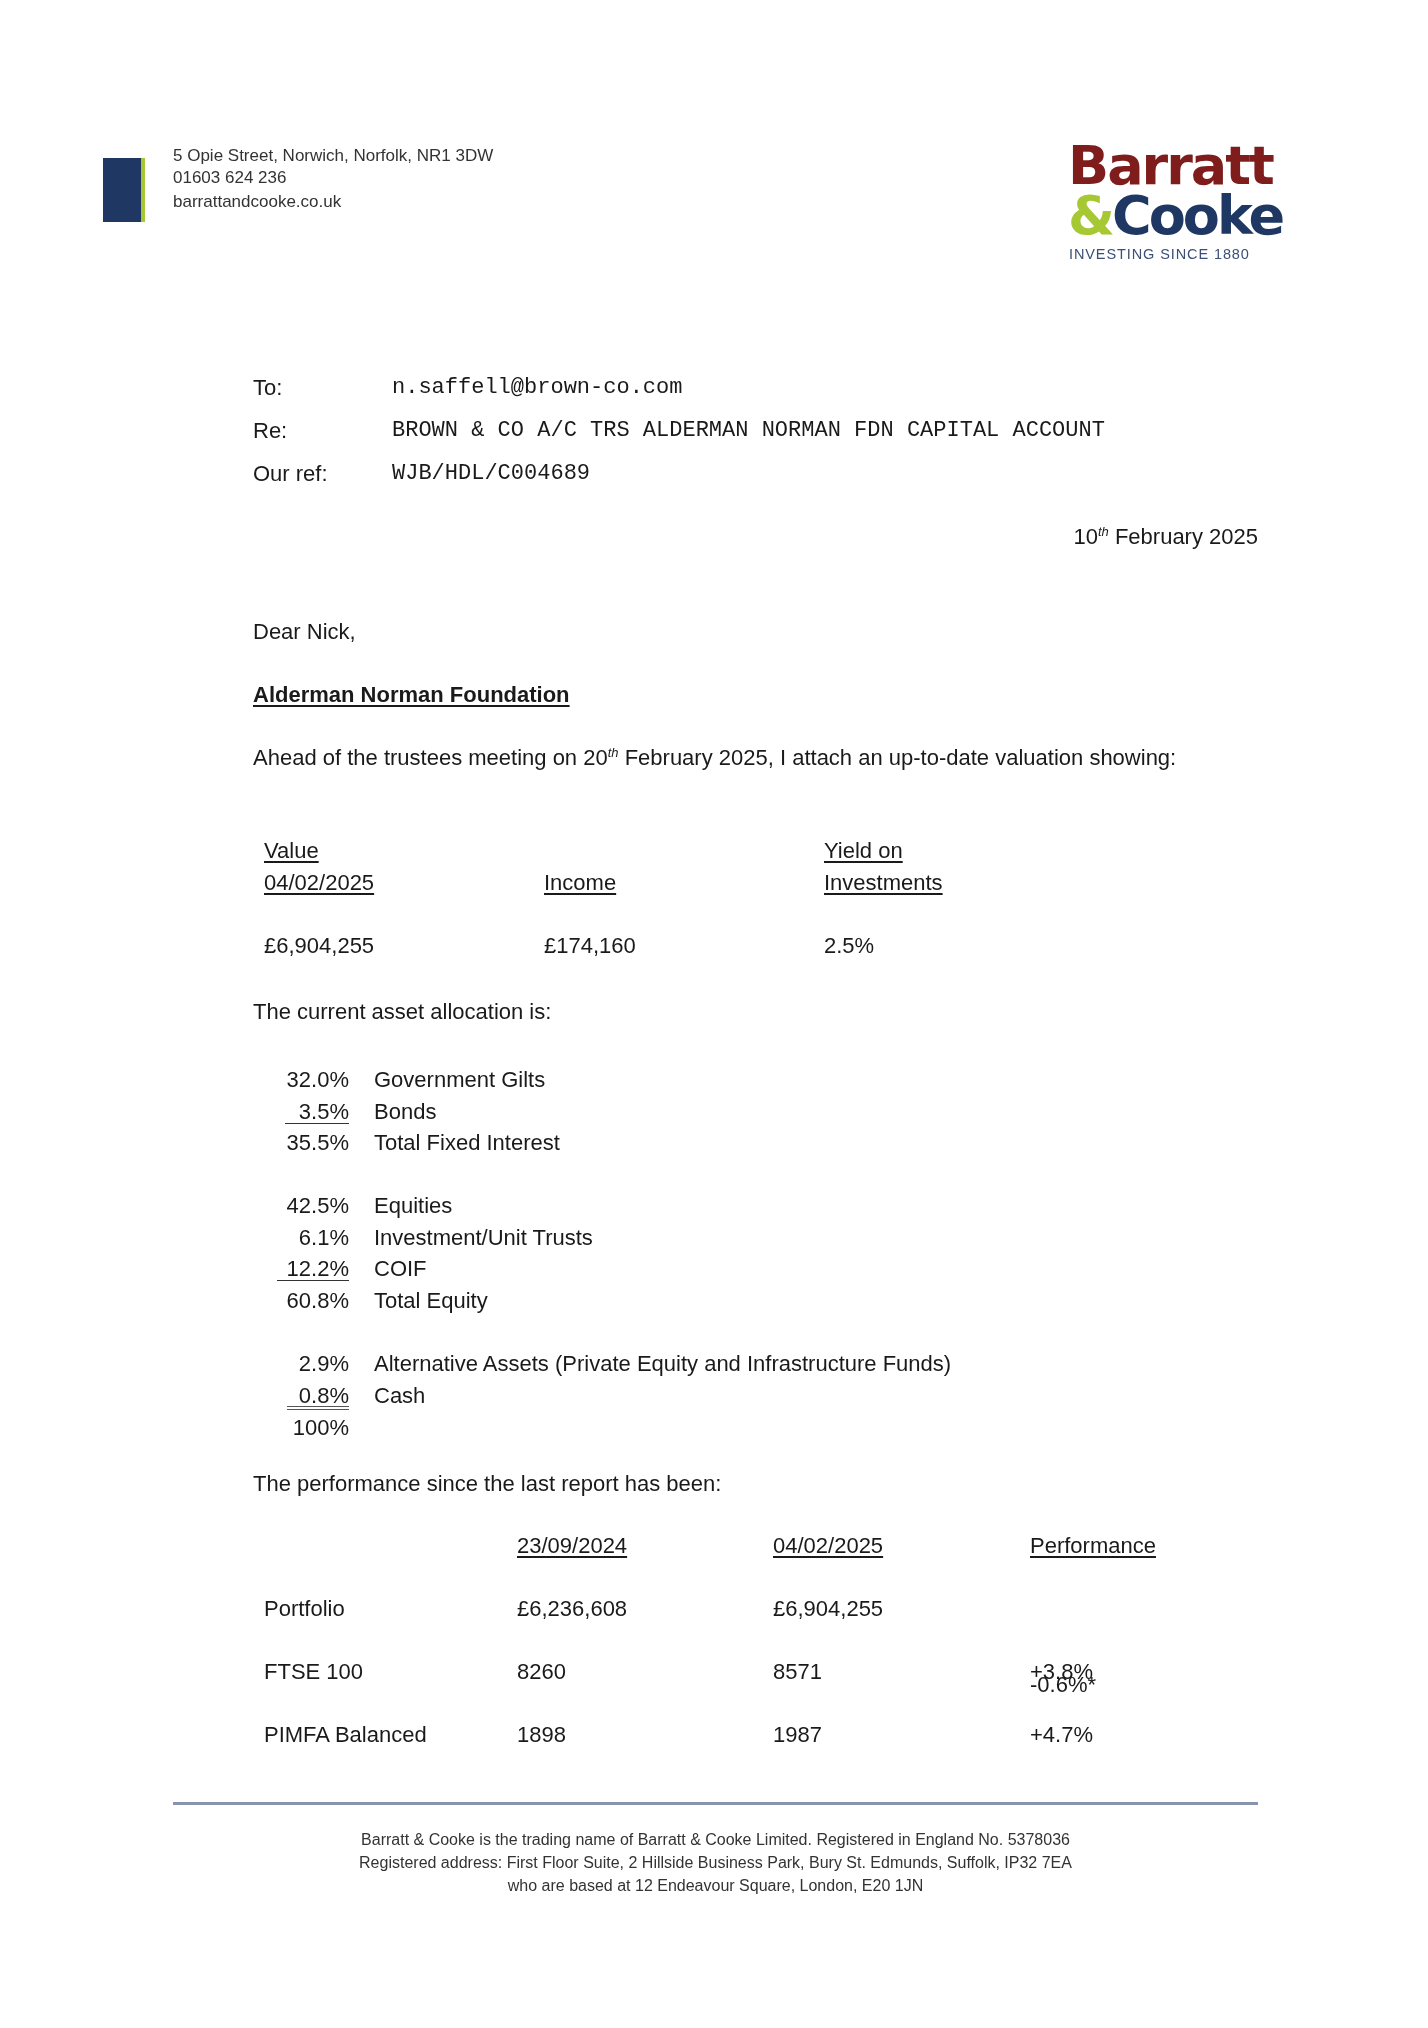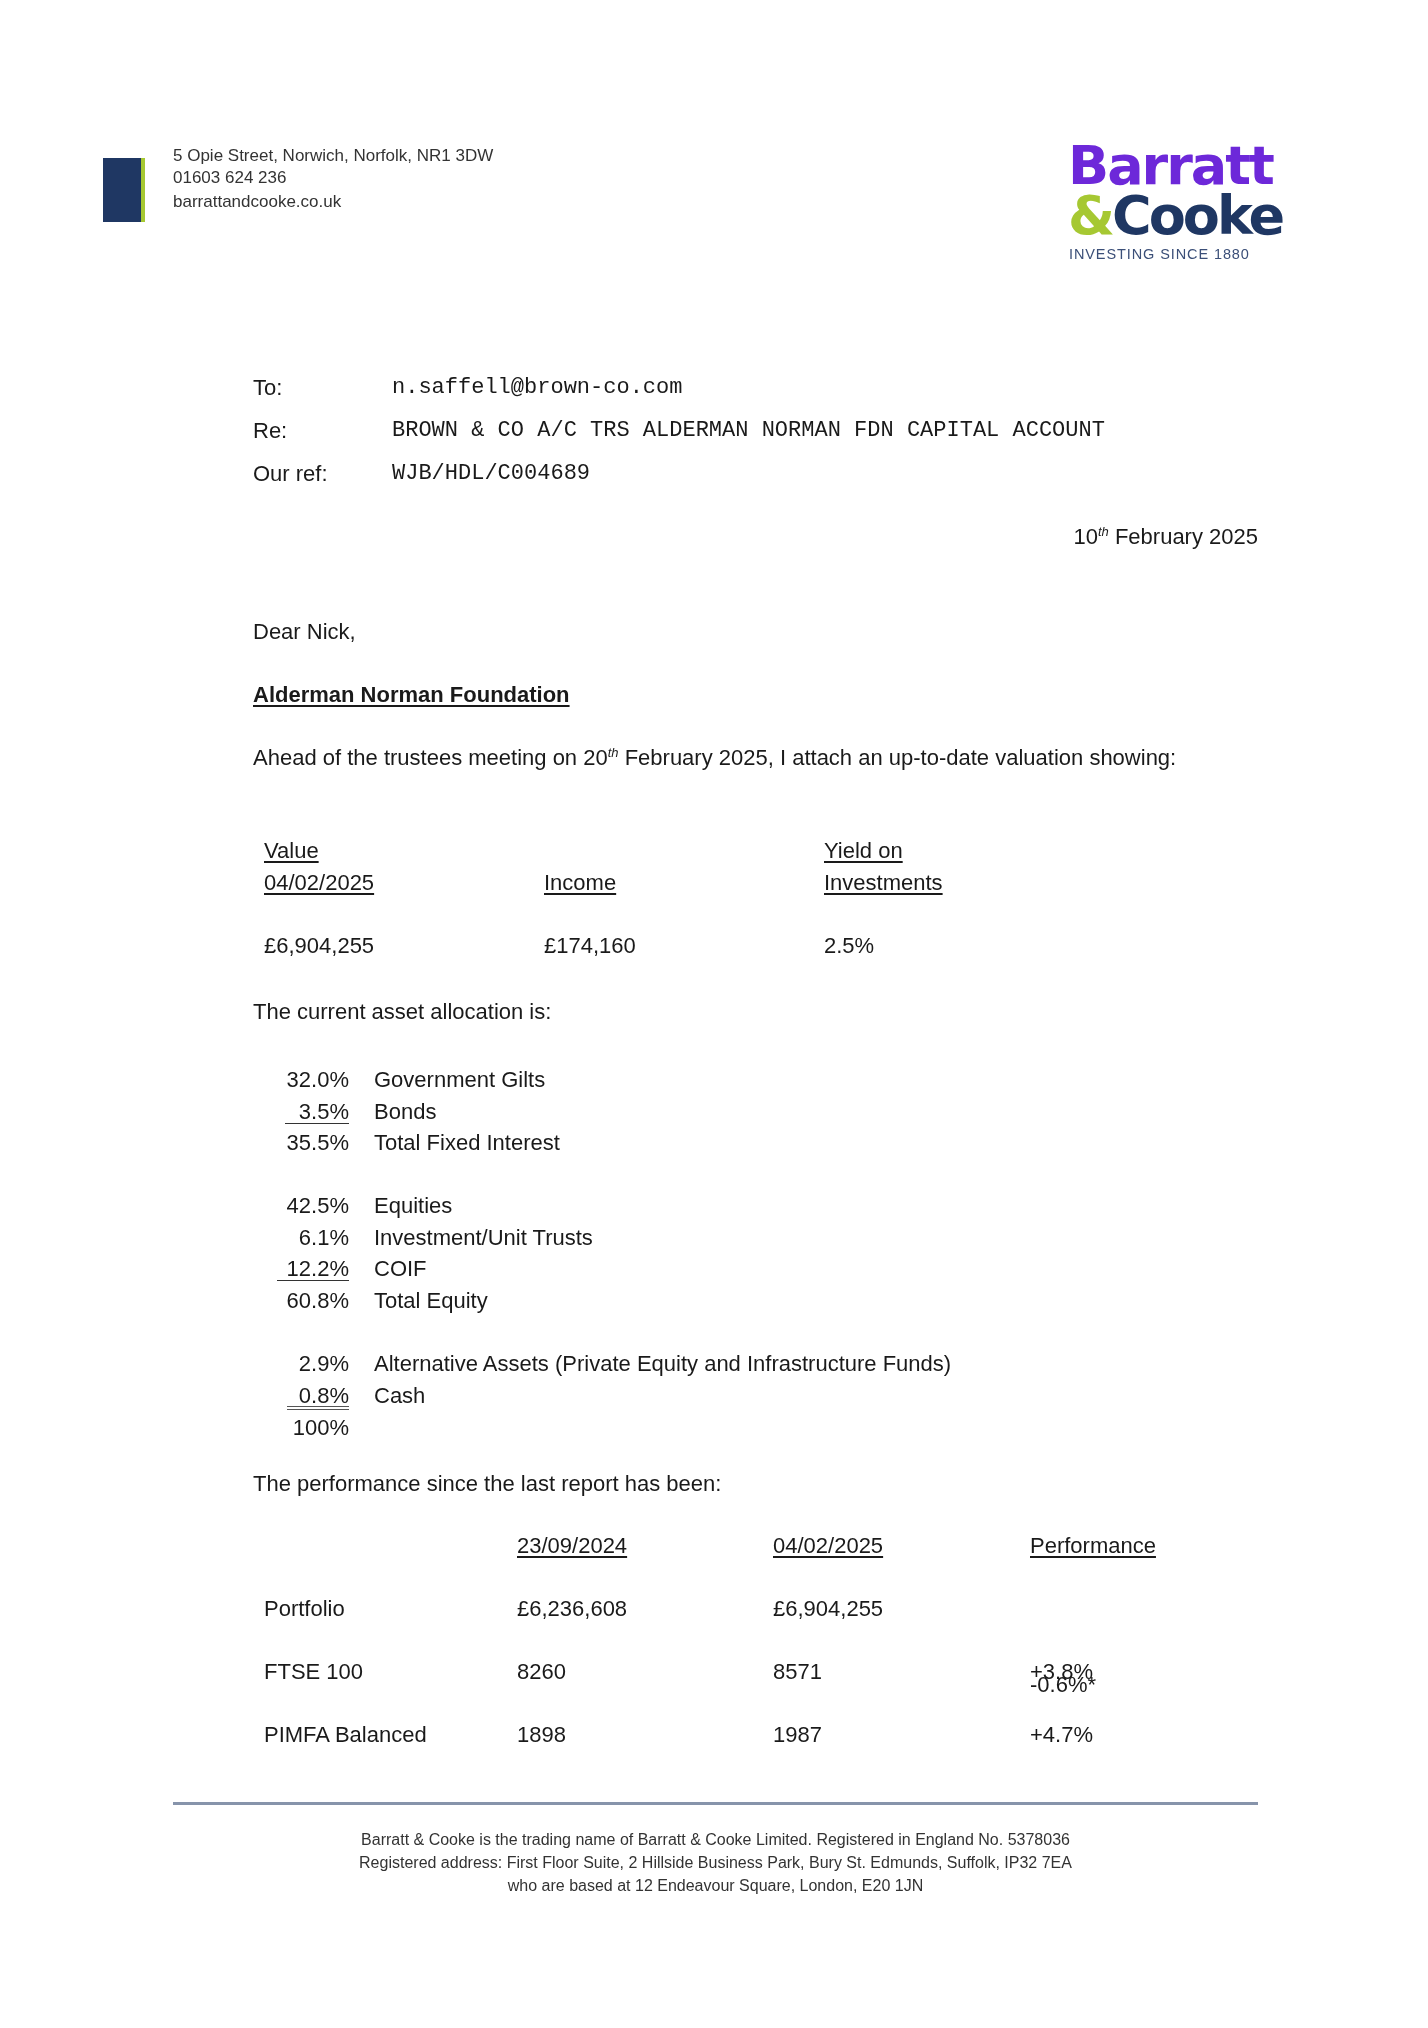--- a/index.html
+++ b/index.html
@@ -9,21 +9,21 @@
     color: #1a1a1a;
   }
   .abs { position: absolute; white-space: nowrap; }
   .t22 { font-size: 22px; line-height: 26px; margin-left: 36px; }
 
   
   .addr-block { position: absolute; left: 103px; top: 158px; width: 38px; height: 64px; background: #1f3763; border-right: 4px solid #a6c832; }
   .addr { position: absolute; left: 173px; font-size: 17px; line-height: 22px; color: #333; }
 
   .logo { position: absolute; left: 1068px; top: 138px; width: 194px; text-align: left; }
-  .logo-l1 { position: absolute; left: 0; top: 0; font-family: "DejaVu Sans", sans-serif; font-weight: bold; font-size: 54px; line-height: 56px; color: #6d28d9; letter-spacing: -2px; }
+  .logo-l1 { position: absolute; left: 0; top: 0; font-family: "DejaVu Sans", sans-serif; font-weight: bold; font-size: 54px; line-height: 56px; color: #7f1d1d; letter-spacing: -2px; }
   .logo-l2 { position: absolute; left: 0; top: 50px; font-family: "DejaVu Sans", sans-serif; font-weight: bold; font-size: 54px; line-height: 56px; color: #1f3763; letter-spacing: -3px; }
   .logo-amp { color: #a6c832; }
   .logo-tag { position: absolute; left: 1px; top: 108px; font-size: 14.5px; line-height: 16px; color: #3b4f78; letter-spacing: 0.9px; }
 
   
   .lbl { left: 217px; }
   .val { left: 356px; font-family: Liberation Mono, monospace; }
   .u { text-decoration: underline; text-underline-offset: 3px; }
   .b { font-weight: bold; }
   sup { font-size: 13px; vertical-align: 0; position: relative; top: -8px; font-style: italic; }

